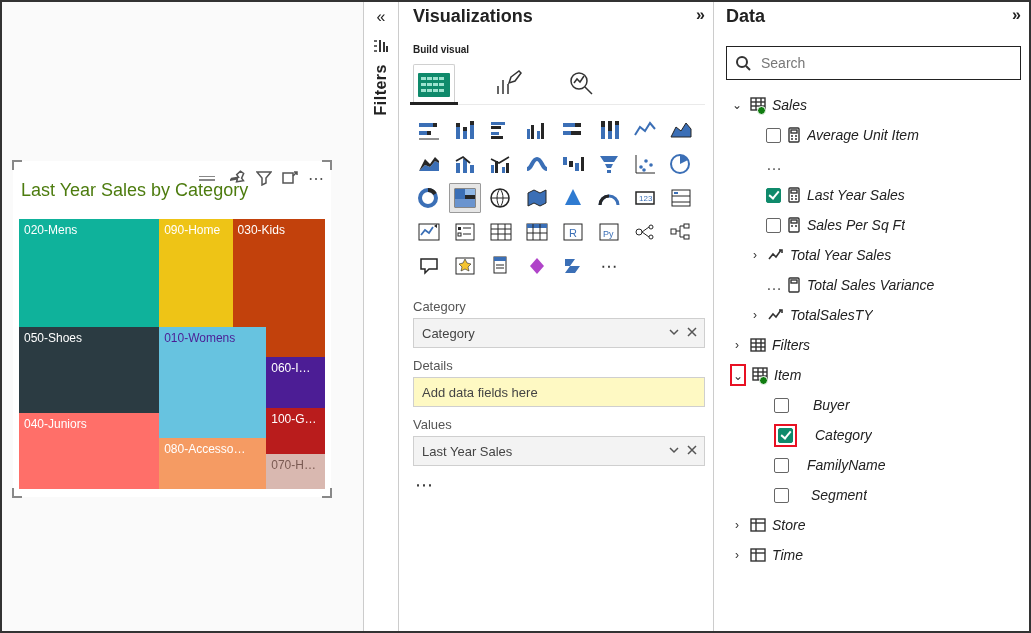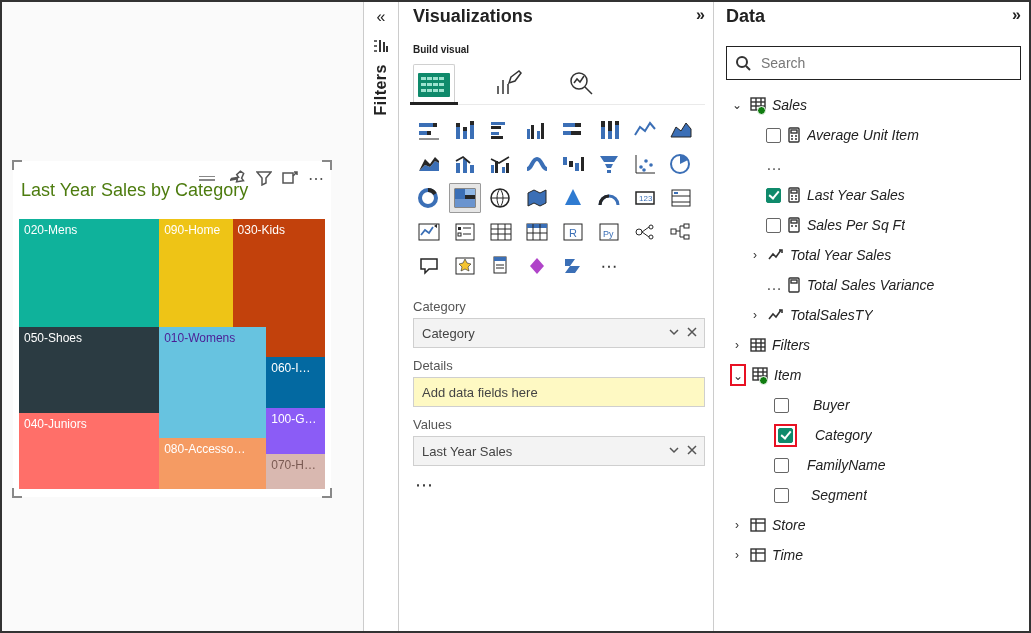--- a/index.html
+++ b/index.html
@@ -120,23 +120,23 @@
     </div>
 
     <div class="card-title">Last Year Sales by Category</div>
 
     <div class="treemap">
       <div class="t" style="left:0%;top:0%;width:45.8%;height:40%;background:#0fb29b">020-Mens</div>
       <div class="t" style="left:45.8%;top:0%;width:24%;height:40%;background:#eec416">090-Home</div>
       <div class="t" style="left:69.8%;top:0%;width:30.2%;height:51%;background:#c2410c">030-Kids</div>
       <div class="t" style="left:0%;top:40%;width:45.8%;height:32%;background:#2b3b42">050-Shoes</div>
       <div class="t" style="left:45.8%;top:40%;width:35%;height:41%;background:#67c3e0;color:#4c1d95">010-Womens</div>
-      <div class="t" style="left:80.8%;top:51%;width:19.2%;height:19%;background:#0369a1">060-I…</div>
+      <div class="t" style="left:80.8%;top:51%;width:19.2%;height:19%;background:#4c1d95">060-I…</div>
       <div class="t" style="left:0%;top:72%;width:45.8%;height:28%;background:#ff6f69">040-Juniors</div>
-      <div class="t" style="left:80.8%;top:70%;width:19.2%;height:17%;background:#8b5cf6">100-G…</div>
+      <div class="t" style="left:80.8%;top:70%;width:19.2%;height:17%;background:#b91c1c">100-G…</div>
       <div class="t" style="left:45.8%;top:81%;width:35%;height:19%;background:#f59b63">080-Accesso…</div>
       <div class="t" style="left:80.8%;top:87%;width:19.2%;height:13%;background:#d9b8b0;color:#7a5a52">070-H…</div>
     </div>
   </div>
 </div>
 
 <div class="filters-bar">
   <span class="collapse">«</span>
   <svg class="ficon" width="16" height="14" viewBox="0 0 16 14">
       <path d="M1 11h3M1 6h3M1 1h3" stroke="#333" stroke-width="1.5"></path>

